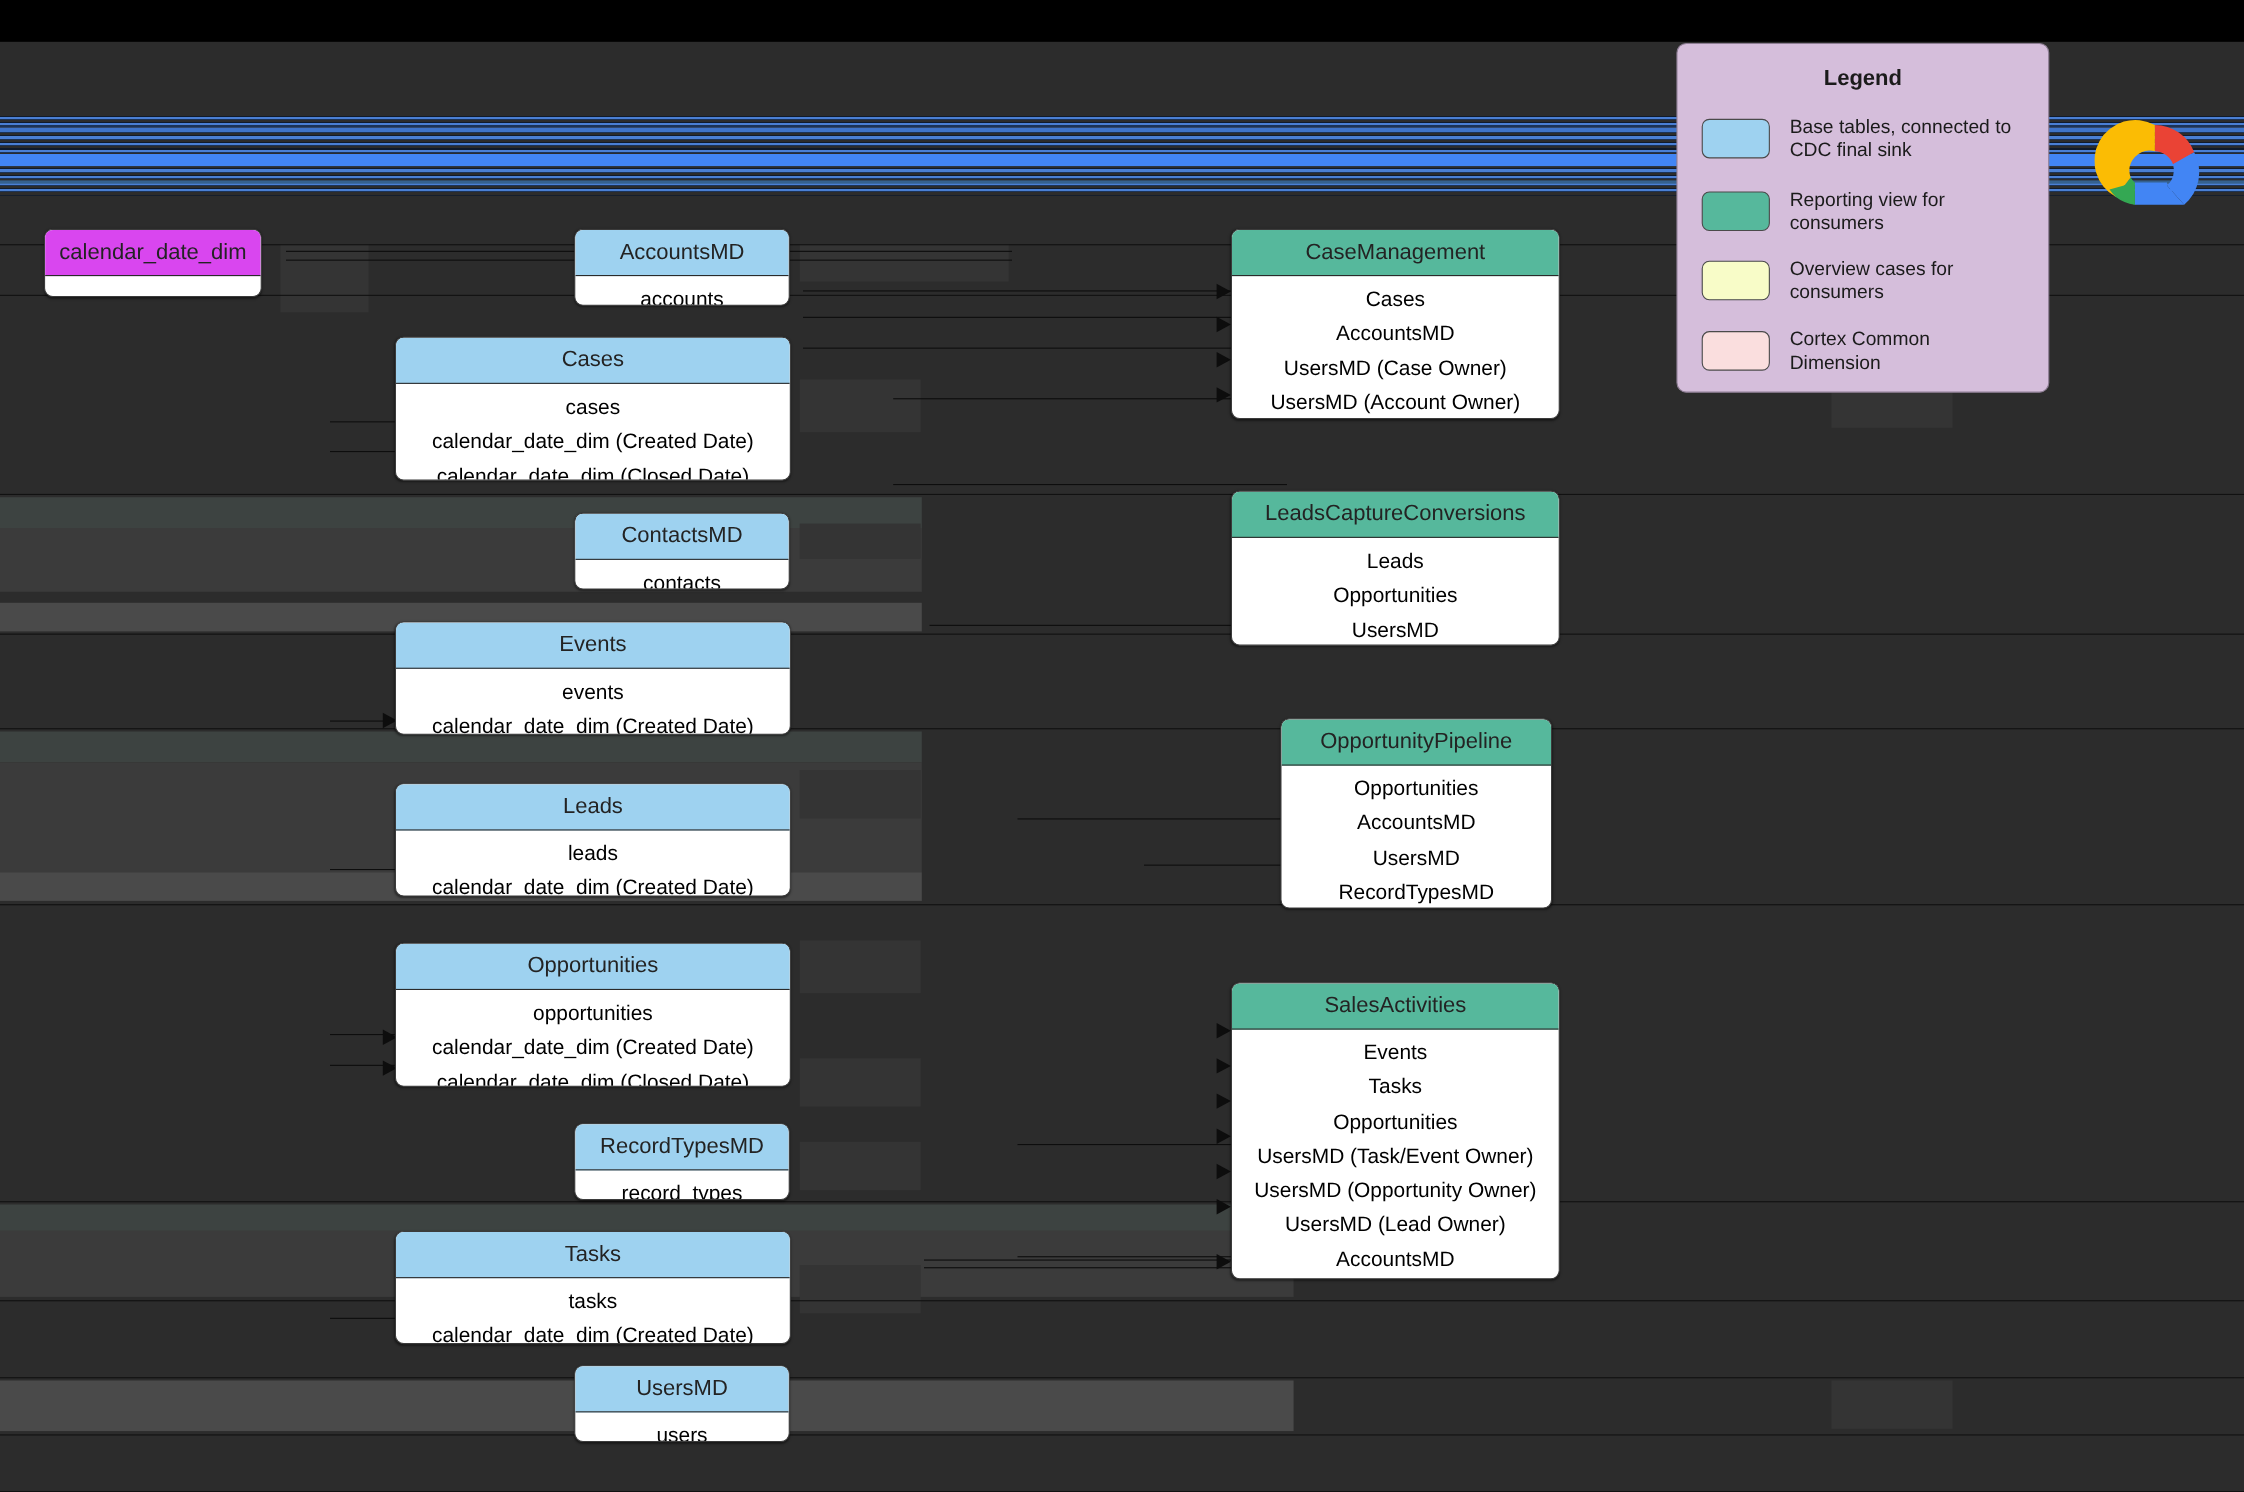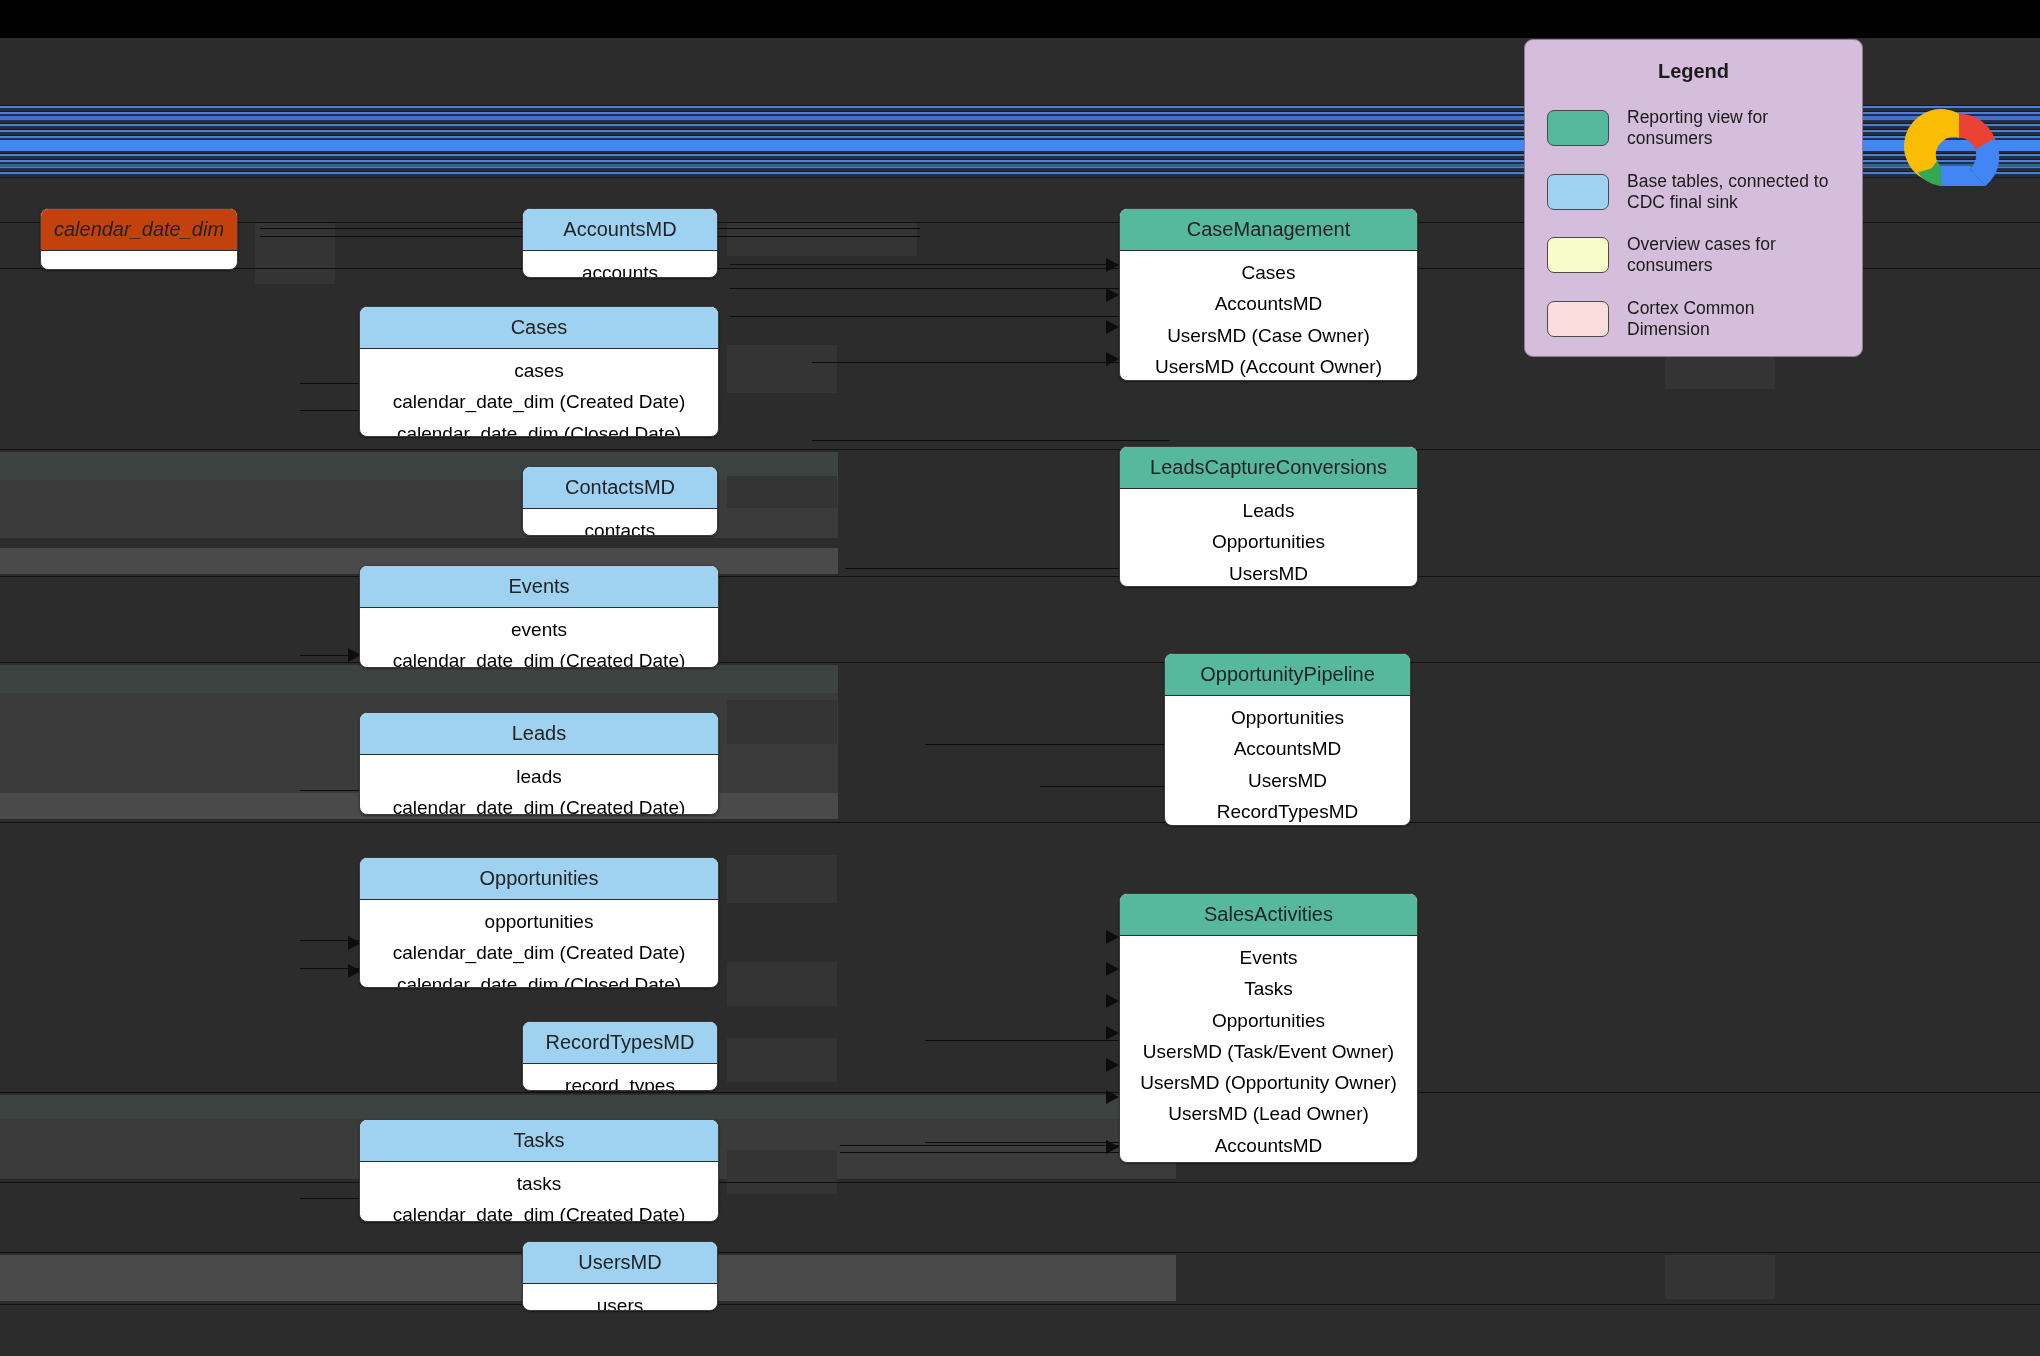--- a/index.html
+++ b/index.html
@@ -62,21 +62,21 @@
     font-size:19px;color:#000000;
     text-align:center;
     line-height:1.33;
     padding:3px 0;
     white-space:nowrap;
   }
   .node.empty .rows{min-height:26px;}
 
   .t-base  .hdr{background:#9ed2f0;}
   .t-report .hdr{background:#56b89c;}
-  .t-dim   .hdr{background:#c2410c;font-style:italic;}
+  .t-dim   .hdr{background:#d946ef;}
 
   
   #legend{
     position:absolute;left:1524px;top:39px;width:339px;height:318px;
     background:#d5bedb;border:1px solid #8d7d93;border-radius:9px;
     box-sizing:border-box;
   }
   #legend .lg-title{
     text-align:center;font-size:20px;font-weight:bold;color:#1b1b1b;
     margin-top:20px;
@@ -293,28 +293,28 @@
       <div class="row">UsersMD (Task/Event Owner)</div>
       <div class="row">UsersMD (Opportunity Owner)</div>
       <div class="row">UsersMD (Lead Owner)</div>
       <div class="row">AccountsMD</div>
     </div>
   </div>
 
   <div id="legend">
     <div class="lg-title">Legend</div>
 
+    <div class="lg-row" style="margin-top:22px;">
+      <div class="lg-sw" style="background:#9ed2f0;"></div>
+      <div class="lg-tx">Base tables, connected to CDC final sink</div>
+    </div>
+
     <div class="lg-row" style="margin-top:24px;">
       <div class="lg-sw" style="background:#56b89c;"></div>
       <div class="lg-tx">Reporting view for consumers</div>
-    </div>
-
-    <div class="lg-row" style="margin-top:22px;">
-      <div class="lg-sw" style="background:#9ed2f0;"></div>
-      <div class="lg-tx">Base tables, connected to CDC final sink</div>
     </div>
 
     <div class="lg-row" style="margin-top:21px;">
       <div class="lg-sw" style="background:#f8fcc8;"></div>
       <div class="lg-tx">Overview cases for consumers</div>
     </div>
 
     <div class="lg-row" style="margin-top:22px;">
       <div class="lg-sw" style="background:#fadede;"></div>
       <div class="lg-tx">Cortex Common Dimension</div>

